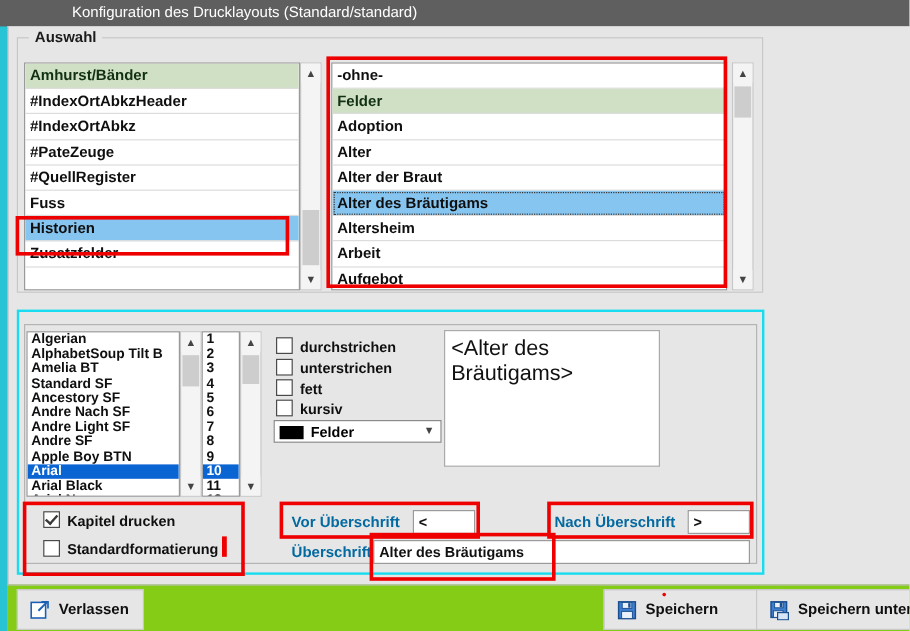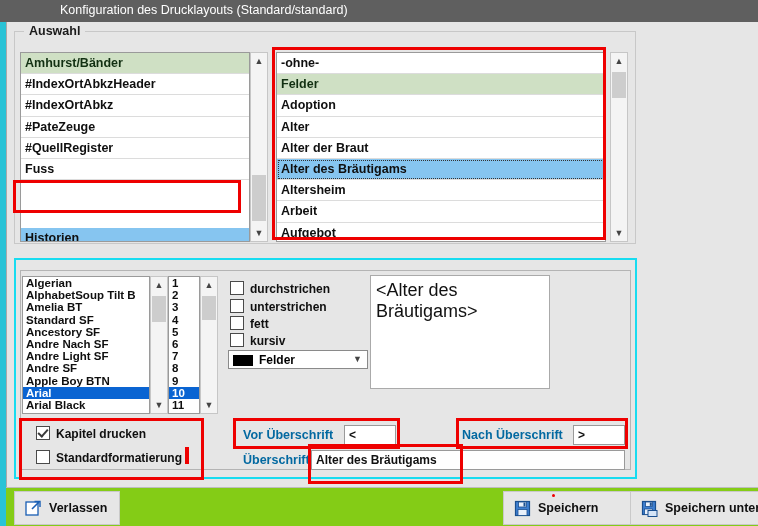--- a/index.html
+++ b/index.html
@@ -122,21 +122,21 @@
   <div class="groupbox"></div>
   <div class="group-legend">Auswahl</div>
 
   <div class="listbox" id="list-bereiche">
       <div class="lrow header" style="background: rgb(207, 224, 196);">Amhurst/Bänder</div>
       <div class="lrow">#IndexOrtAbkzHeader</div>
       <div class="lrow">#IndexOrtAbkz</div>
       <div class="lrow">#PateZeuge</div>
       <div class="lrow">#QuellRegister</div>
       <div class="lrow">Fuss</div>
-      <div class="lrow sel" style="background: rgb(134, 197, 240); margin-top: 48px;">Historien</div>
+      <div class="lrow sel" style="background: rgb(134, 197, 240);">Historien</div>
       <div class="lrow">Zusatzfelder</div>
     </div>
   <div class="vscroll" id="sb-bereiche">
     <div class="arr up">▲</div>
     <div class="thumb" style="top:122px;height:46px;"></div>
     <div class="arr dn">▼</div>
   </div>
 
   <div class="listbox" id="list-felder">
       <div class="lrow">-ohne-</div>

